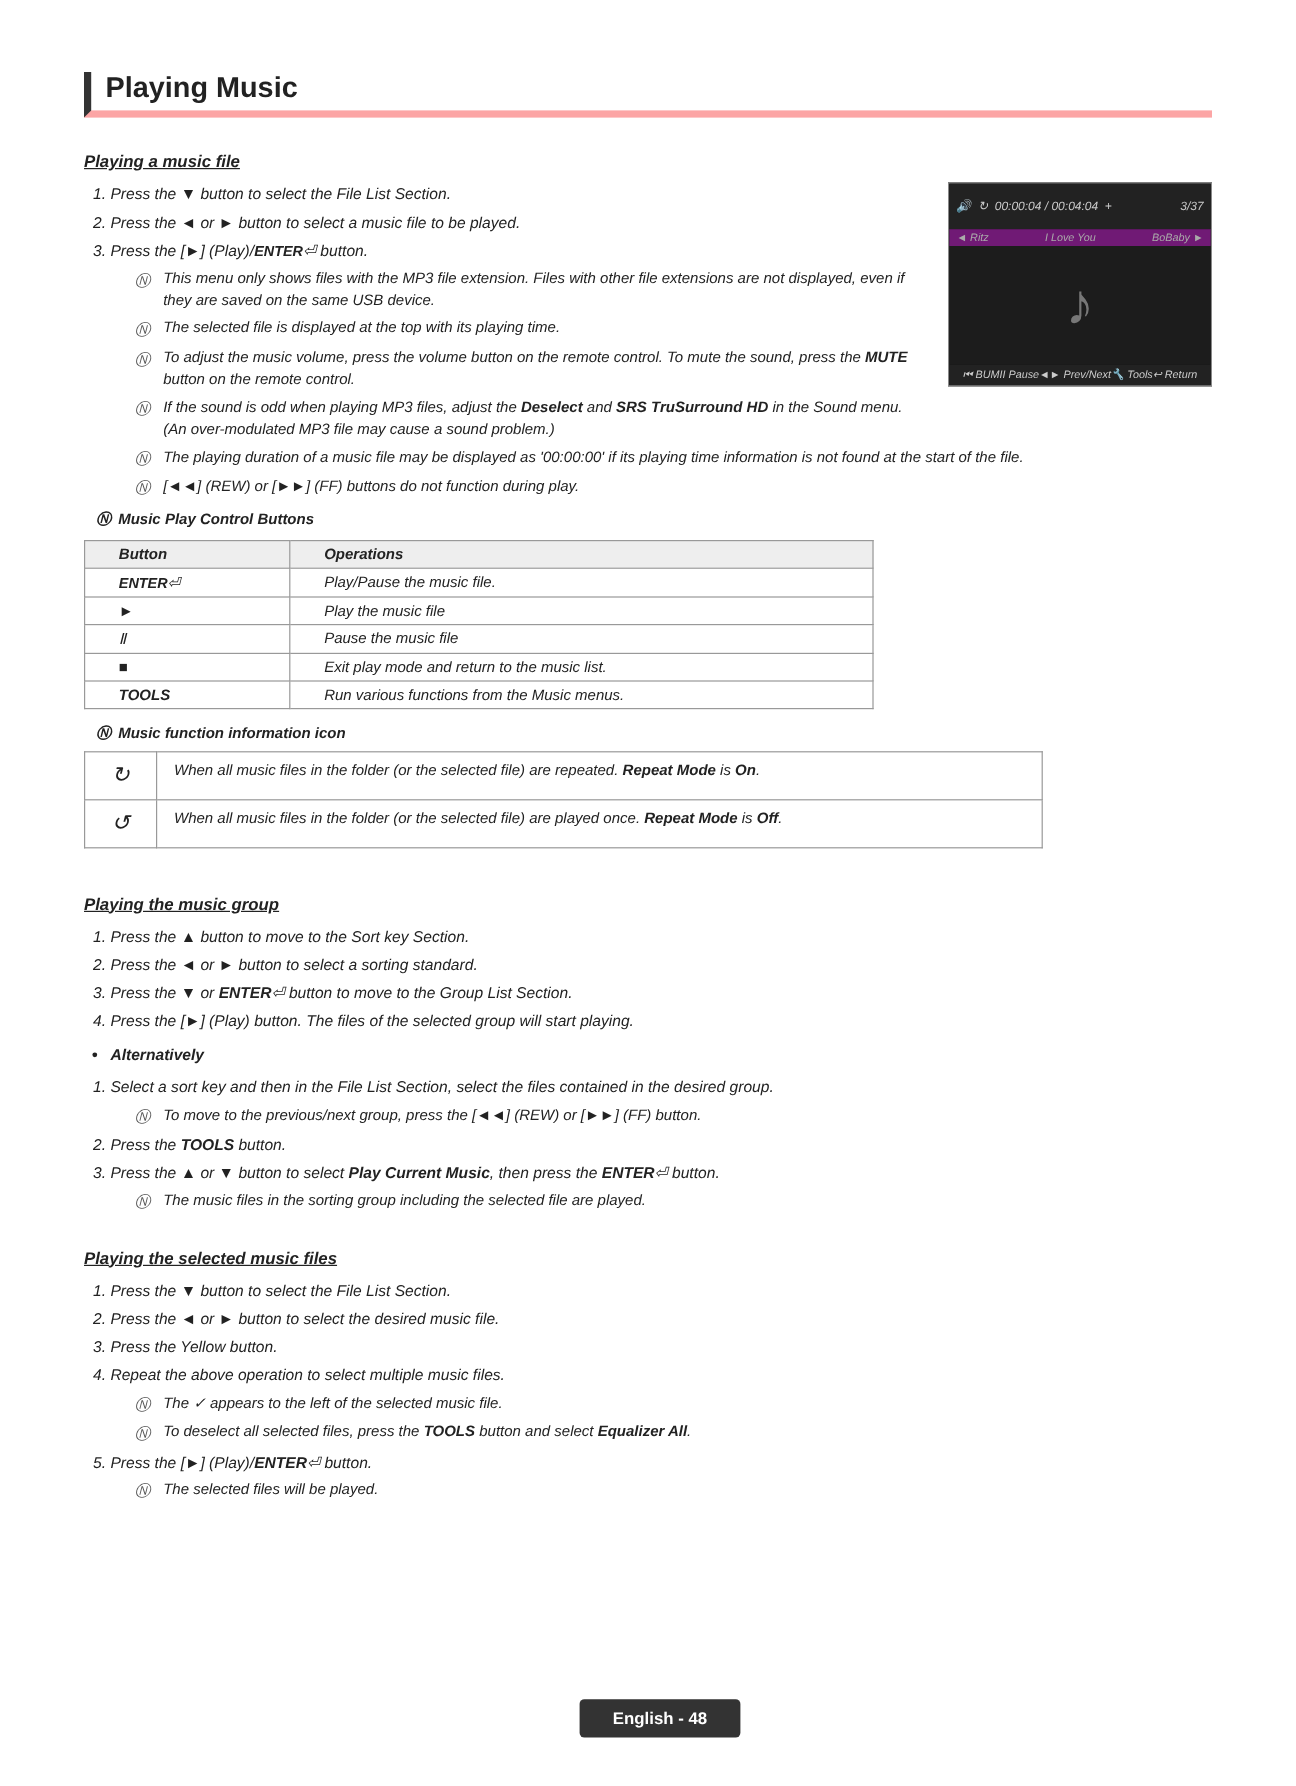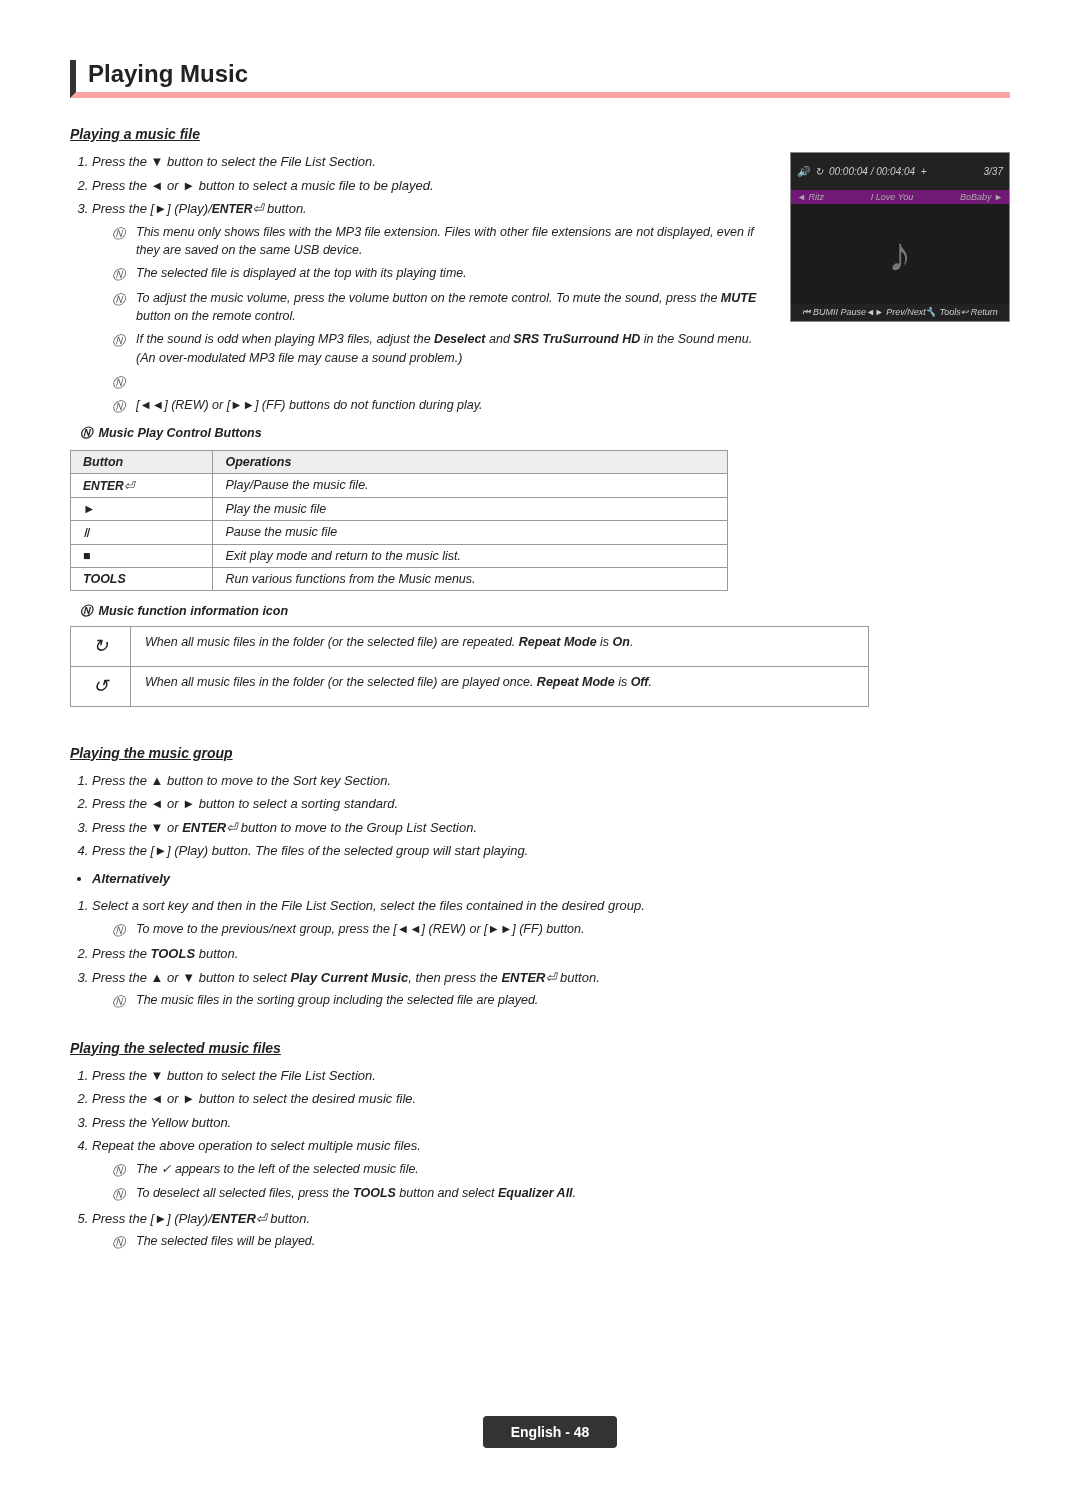--- a/index.html
+++ b/index.html
@@ -73,21 +73,21 @@
     }
     
     table.ctrl-table {
       border-collapse: collapse;
       width: 70%;
       margin: 8px 0 12px 0;
       font-size: 12.5px;
     }
     table.ctrl-table th, table.ctrl-table td {
       border: 1px solid #999;
-      padding: 4px 12px;
+      padding: 4px 28px;
       text-align: left;
     }
     table.ctrl-table th {
       background: #eee;
       font-weight: bold;
     }
     table.info-table {
       border-collapse: collapse;
       width: 85%;
       margin: 6px 0 10px 0;
@@ -228,20 +228,21 @@
       <div class="note indent1">
         <span class="note-icon">Ⓝ</span>
         <span class="note-text">To adjust the music volume, press the volume button on the remote control. To mute the sound, press the <span class="bold">MUTE</span> button on the remote control.</span>
       </div>
       <div class="note indent1">
         <span class="note-icon">Ⓝ</span>
         <span class="note-text">If the sound is odd when playing MP3 files, adjust the <span class="bold">Deselect</span> and <span class="bold">SRS TruSurround HD</span> in the Sound menu. (An over-modulated MP3 file may cause a sound problem.)</span>
       </div>
       <div class="note indent1">
         <span class="note-icon">Ⓝ</span>
+        <span class="note-text">The playing duration of a music file may be displayed as '00:00:00' if its playing time information is not found at the start of the file.</span>
       </div>
       <div class="note indent1">
         <span class="note-icon">Ⓝ</span>
         <span class="note-text">[◄◄] (REW) or [►►] (FF) buttons do not function during play.</span>
       </div>
     </li>
   </ol>
 
   <div class="note-header">
     <span>Ⓝ</span>

